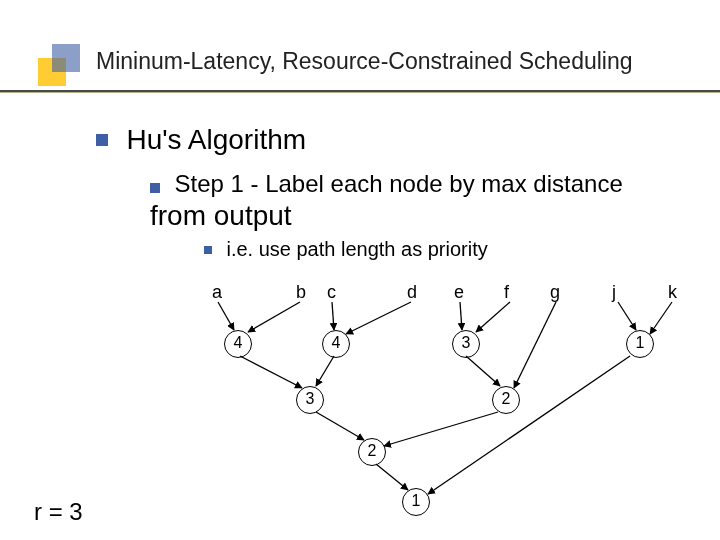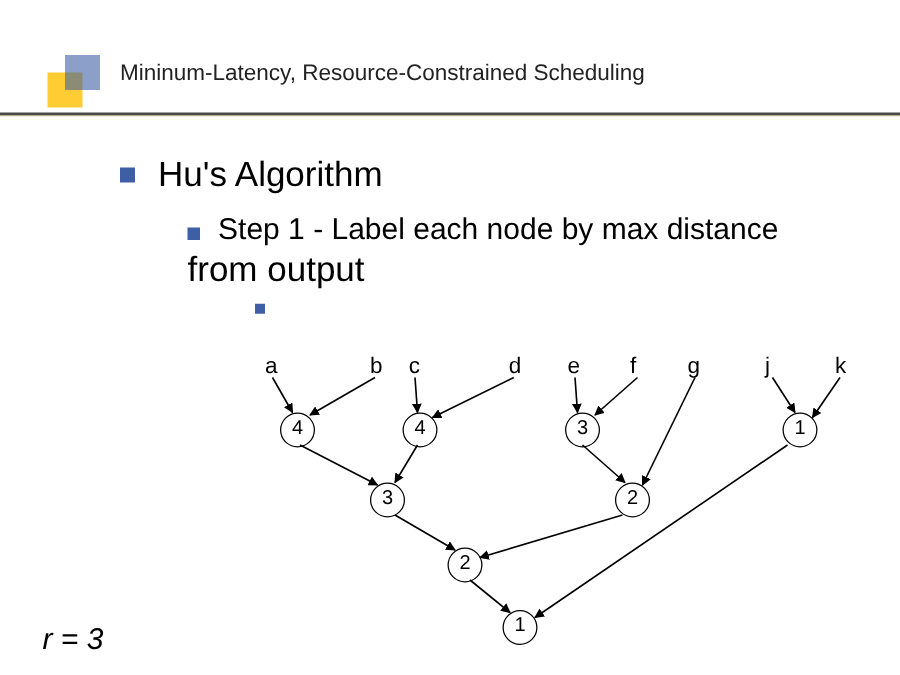--- a/index.html
+++ b/index.html
@@ -40,21 +40,21 @@
     height: 28px;
     background: #3e5fa5;
     opacity: 0.6;
   }
   .title-wrap {
     position: absolute;
     left: 96px;
     top: 48px;
   }
   .title {
-    font-size: 18px;
+    font-size: 23px;
     color: #222;
   }
   .rule {
     position: absolute;
     left: 0;
     top: 90px;
     width: 720px;
     height: 2px;
     background: #4a4a4a;
   }
@@ -98,21 +98,20 @@
     left: 204px;
     top: 238px;
   }
   .b3 .bullet-sq { width: 8px; height: 8px; margin-right: 10px; }
   .b3 .text { font-size: 20px; vertical-align: middle; }
   .r-eq {
     position: absolute;
     left: 34px;
     top: 498px;
     font-size: 24px;
-    font-style: italic;
   }
   .diagram {
     position: absolute;
     left: 0;
     top: 0;
     width: 720px;
     height: 540px;
     pointer-events: none;
   }
   .dlabel {
@@ -153,20 +152,21 @@
   </div>
 
   <div class="b2">
     <span class="bullet-sq"></span>
     <span class="text">Step 1 - Label each node by max distance</span>
   </div>
   <div class="b2-line2">from output</div>
 
   <div class="b3">
     <span class="bullet-sq"></span>
+    <span class="text">i.e. use path length as priority</span>
   </div>
 
   <span class="dlabel" style="left:212px; top:282px;">a</span>
   <span class="dlabel" style="left:296px; top:282px;">b</span>
   <span class="dlabel" style="left:327px; top:282px;">c</span>
   <span class="dlabel" style="left:407px; top:282px;">d</span>
   <span class="dlabel" style="left:454px; top:282px;">e</span>
   <span class="dlabel" style="left:504px; top:282px;">f</span>
   <span class="dlabel" style="left:550px; top:282px;">g</span>
   <span class="dlabel" style="left:612px; top:282px;">j</span>

